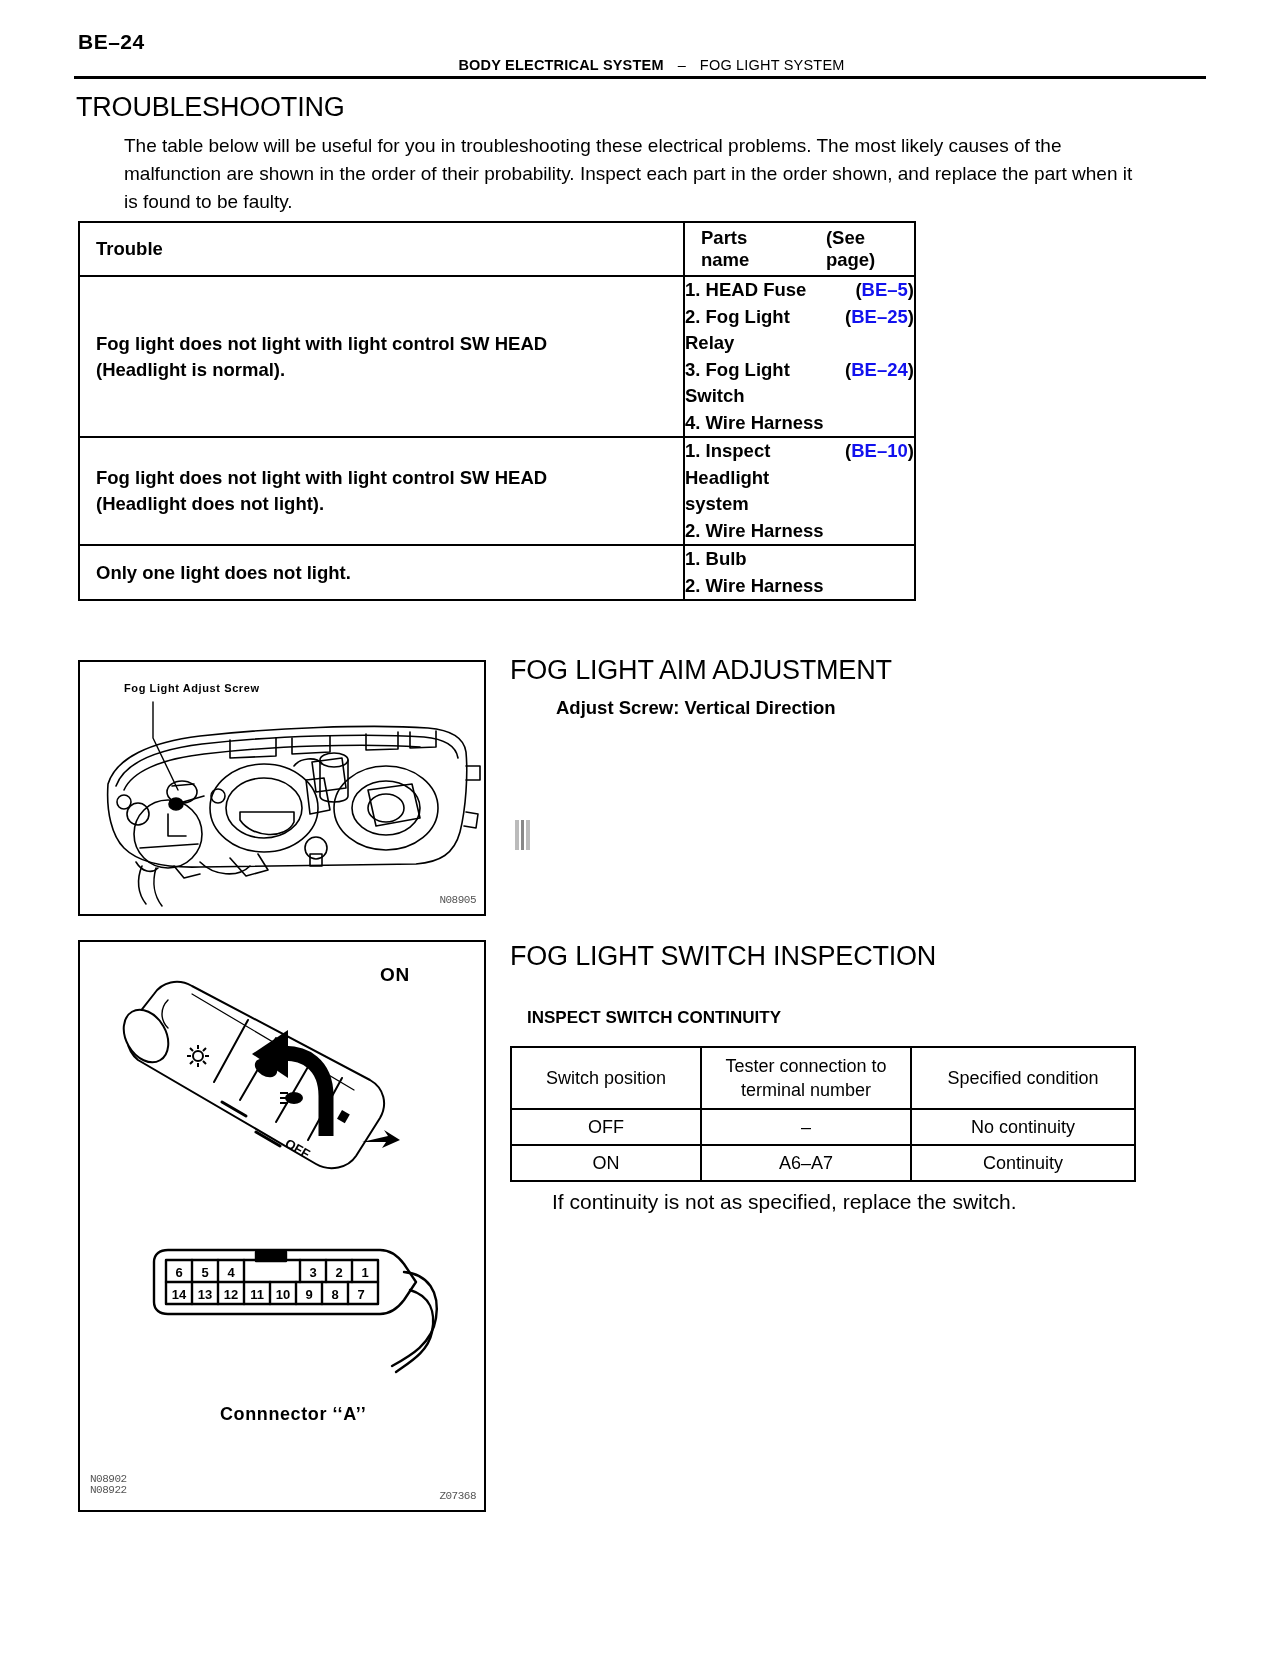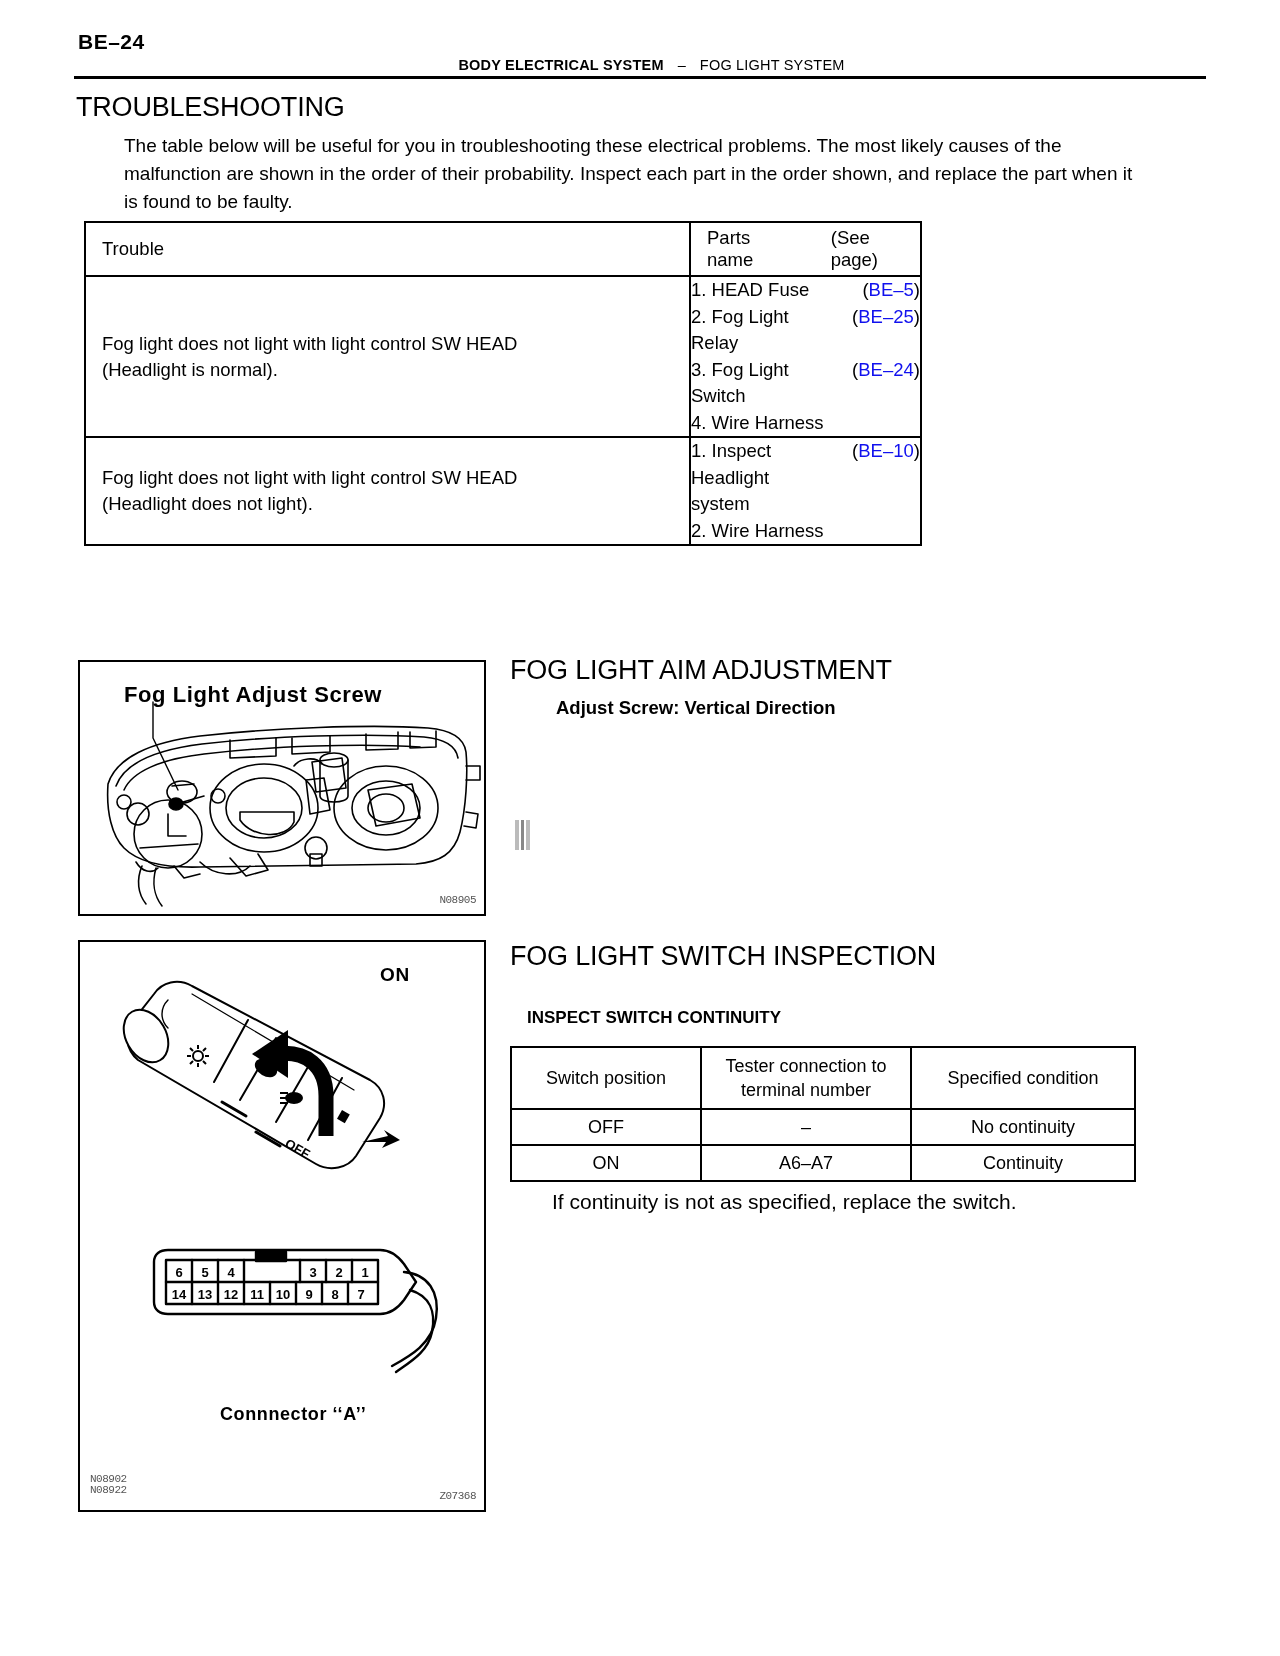--- a/index.html
+++ b/index.html
@@ -61,24 +61,25 @@
     left: 124px; top: 132px;
     width: 1012px;
     font-size: 19px;
     line-height: 28px;
     text-align: left;
   }
 
   
   #troubleshooting-table {
     position: absolute;
-    left: 84px; top: 221px;
+    left: 78px; top: 221px;
     width: 838px;
     border-collapse: collapse;
     table-layout: fixed;
+    font-weight: bold;
   }
   #troubleshooting-table td {
     border: 2px solid #000;
     padding: 0;
     vertical-align: middle;
     font-size: 18.5px;
   }
   #troubleshooting-table .col-trouble { width: 605px; }
   #troubleshooting-table .thead td { height: 34px; }
   .cell-pad { padding: 4px 16px; }
@@ -99,21 +100,21 @@
     border: 2px solid #000;
     background: #fff;
     overflow: hidden;
   }
   #fig-aim { left: 78px; top: 660px; width: 408px; height: 256px; }
   #fig-switch { left: 78px; top: 940px; width: 408px; height: 572px; }
 
   .fig-caption-top {
     position: absolute;
     font-weight: bold;
-    font-size: 22px;
+    font-size: 11px;
     letter-spacing: 0.6px;
   }
   .fig-id {
     position: absolute;
     font-size: 11px;
     font-family: "Liberation Mono", monospace;
     color: #555;
     letter-spacing: -0.5px;
     line-height: 11px;
   }
@@ -230,20 +231,37 @@
           <span>1. Inspect Headlight system</span>
           <span class="parts-ref"><span class="ref-paren">(</span><span>BE–10</span><span class="ref-paren">)</span></span>
         </li>
         <li class="parts-row">
           <span>2. Wire Harness</span>
         </li>
       </ul>
     </td>
   </tr>
 
+  <tr>
+    <td>
+      <div class="cell-pad">
+        <div class="trouble-line">Only one light does not light.</div>
+      </div>
+    </td>
+    <td>
+      <ul class="parts-list cell-pad">
+        <li class="parts-row">
+          <span>1. Bulb</span>
+        </li>
+        <li class="parts-row">
+          <span>2. Wire Harness</span>
+        </li>
+      </ul>
+    </td>
+  </tr>
 </tbody>
   </table>
 
 <div class="fig-box" id="fig-aim">
   <div class="fig-caption-top" style="left:44px; top:20px;">Fog Light Adjust Screw</div>
 
   <svg width="404" height="252" viewBox="0 0 404 252">
     <g fill="none" stroke="#000" stroke-width="1.6" stroke-linejoin="round" stroke-linecap="round">
 
       <path d="M73 40 L73 76 L98 128" stroke-width="1.4"></path>

